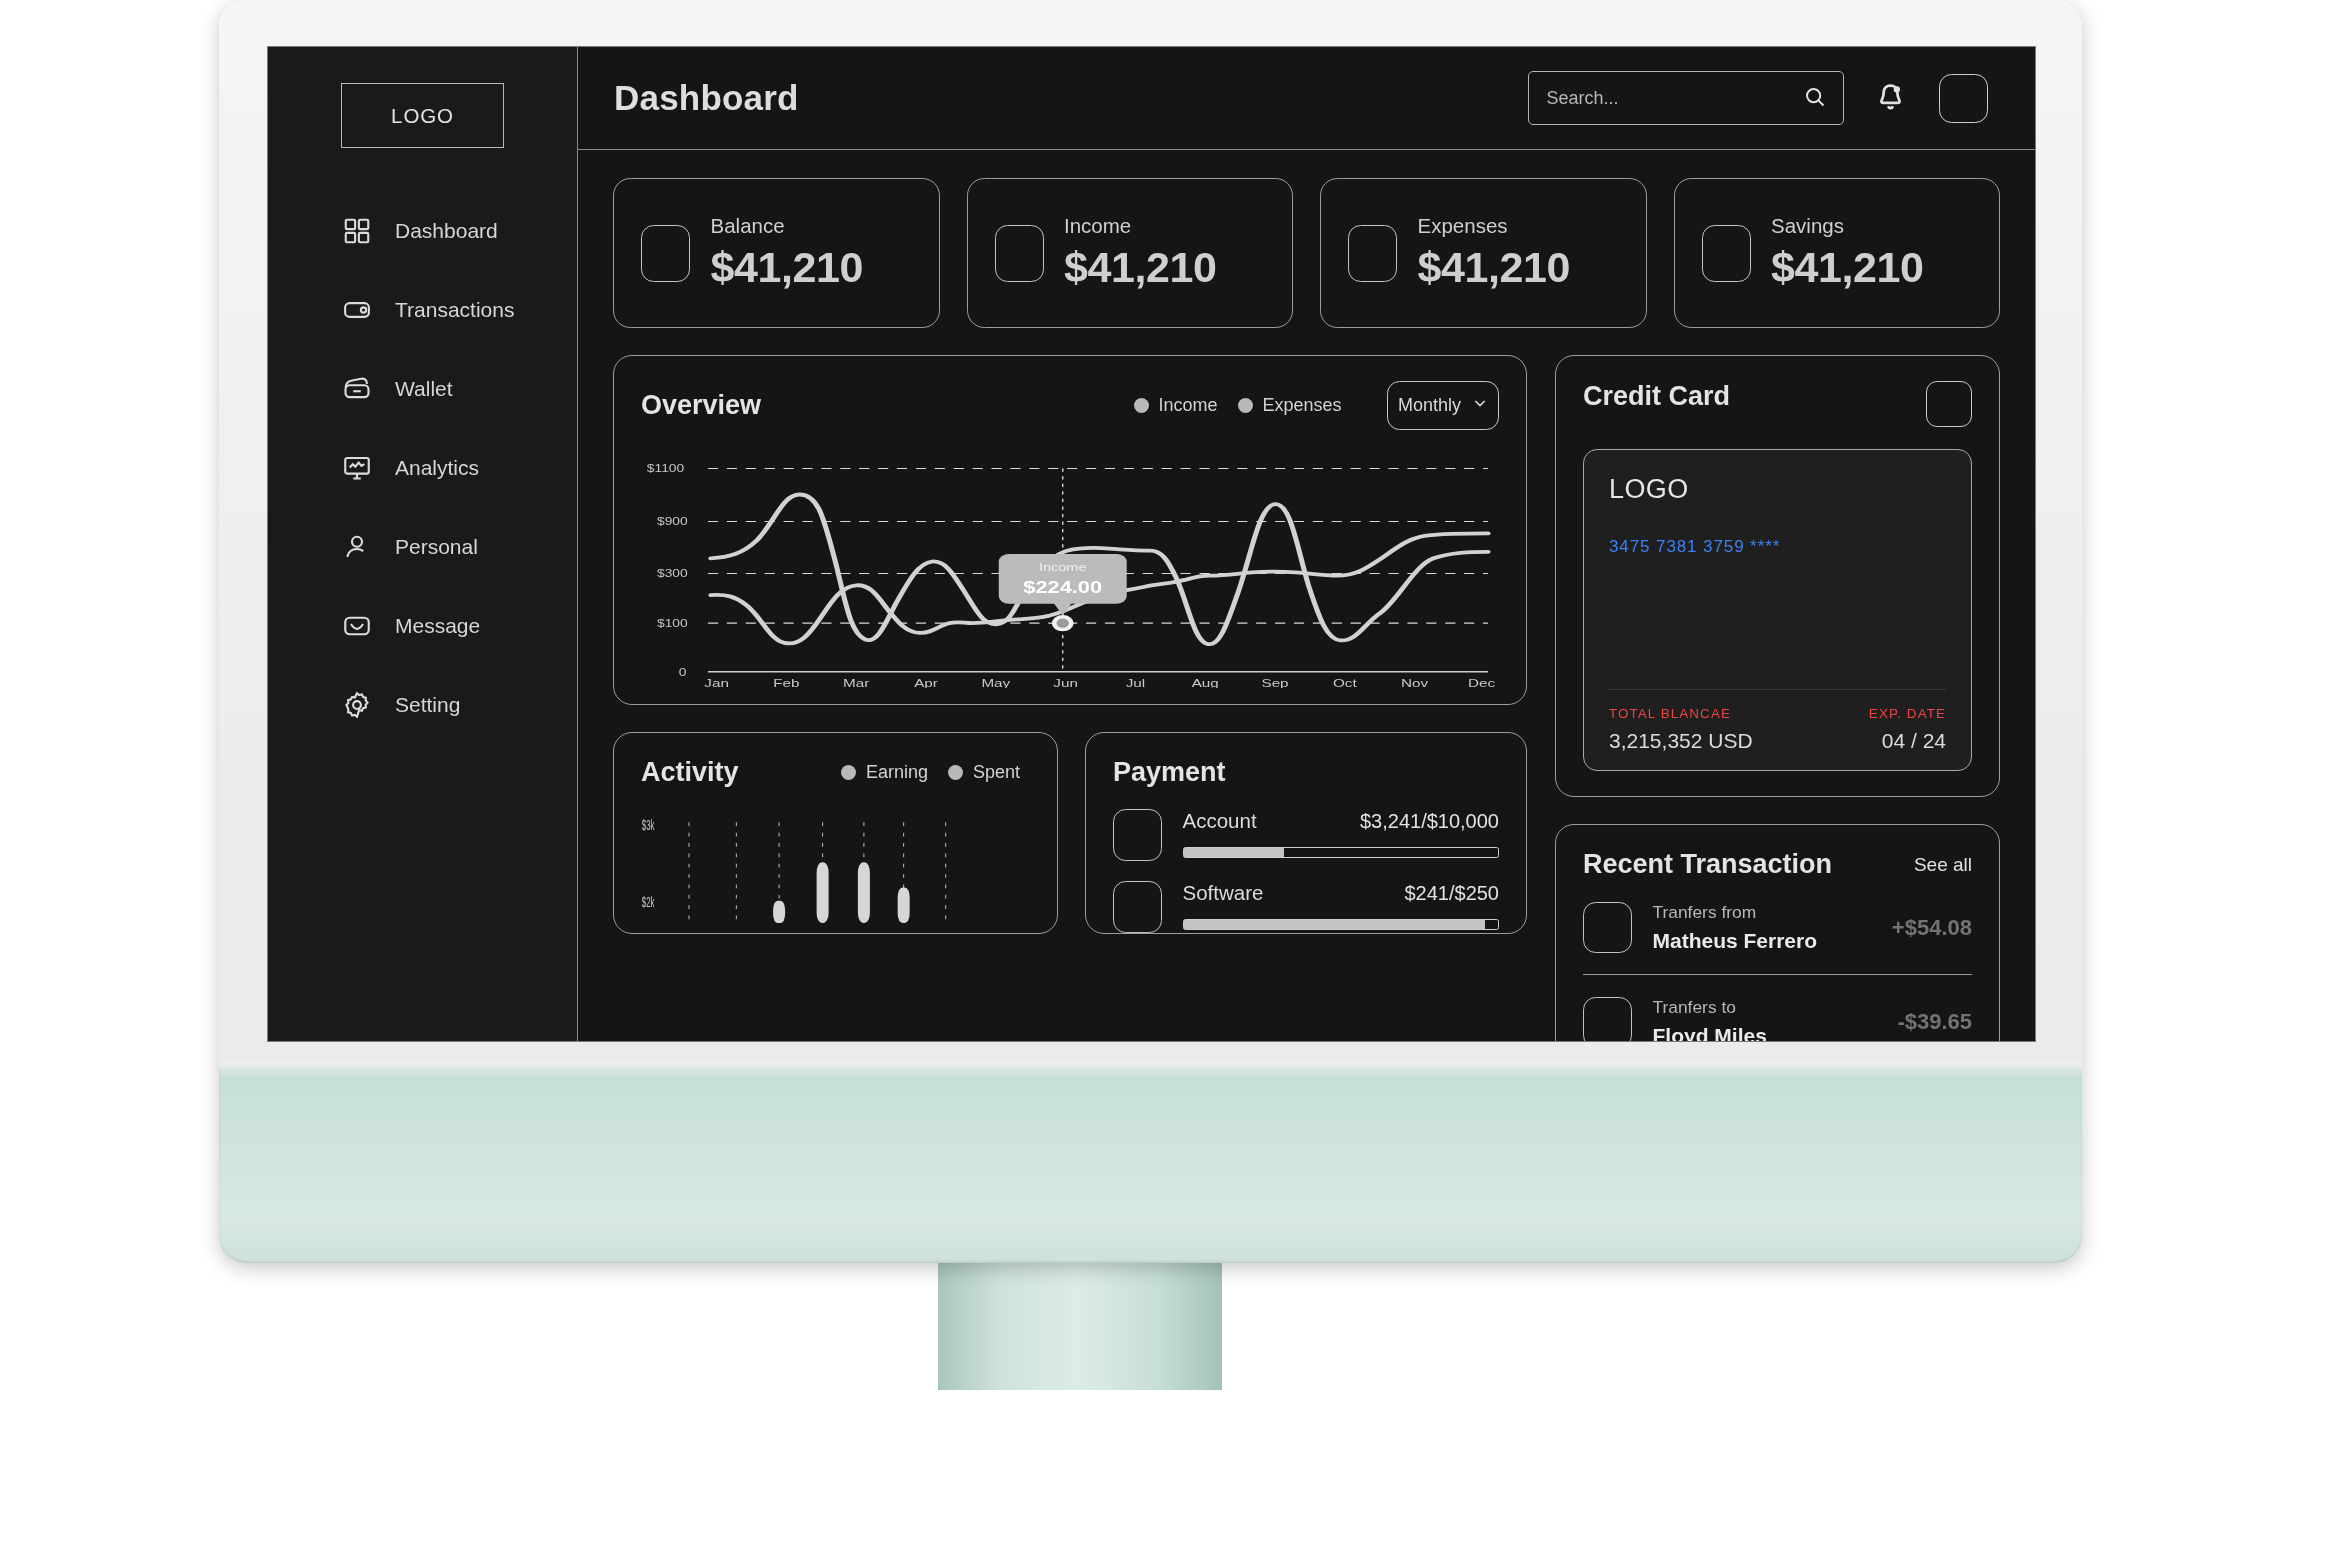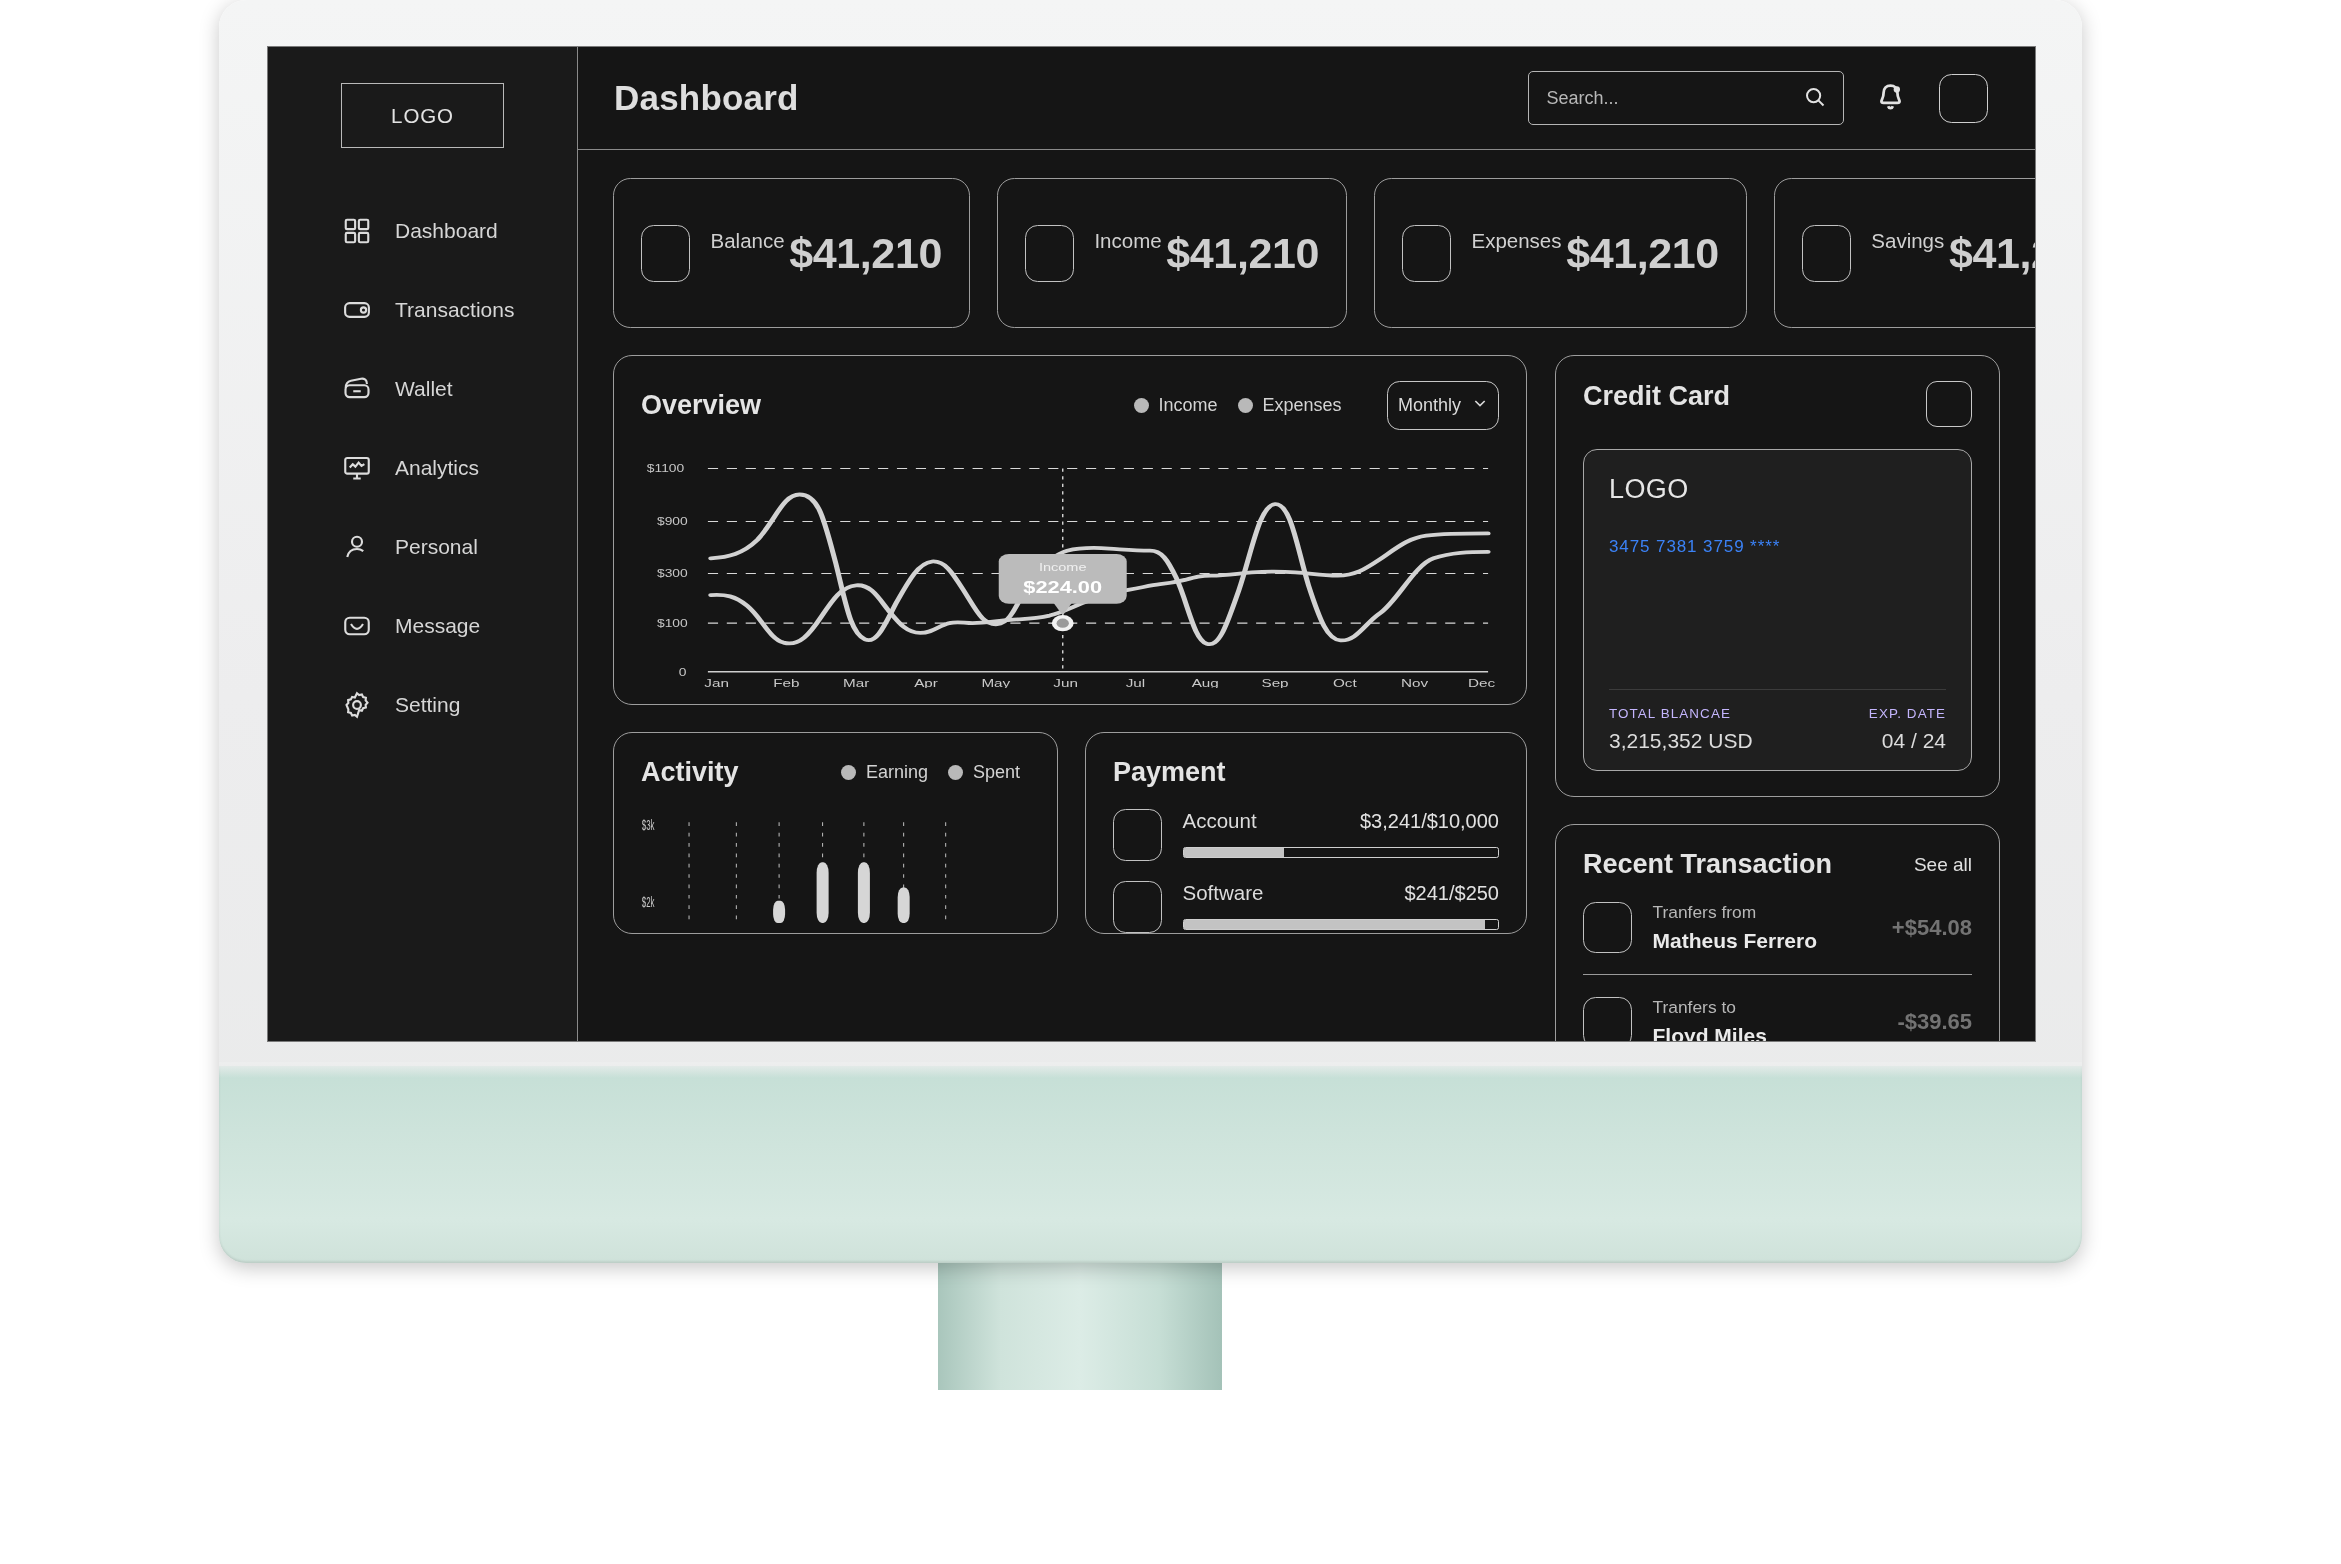--- a/index.html
+++ b/index.html
@@ -125,21 +125,21 @@
   .content { flex: 1; padding: 28px 35px 0 35px; overflow: hidden; }
 
   
   .stats-row { display: flex; gap: 27px; }
   .stat-card {
     flex: 1; height: 150px;
     border: 1.6px solid #9d9d9d; border-radius: 17.4px;
     display: flex; align-items: center; padding: 0 27px; gap: 20.5px;
   }
   .stat-square { width: 49px; height: 57px; border: 1.6px solid #c2c2c2; border-radius: 12.6px; flex: 0 0 49px; }
-  .stat-text { display: flex; flex-direction: row; align-items: flex-start; gap: 4.7px; }
+  .stat-text { display: flex; flex-direction: column; align-items: flex-start; gap: 4.7px; }
   .stat-label { color: #d0d0d0; font-size: 20.5px; }
   .stat-value { color: #cfcfcf; font-size: 43px; font-weight: 700; letter-spacing: -0.4px; }
 
   
   .lower { display: flex; gap: 28px; margin-top: 27px; }
   .left-col { flex: 1; min-width: 0; display: flex; flex-direction: column; gap: 27px; }
   .right-col { width: 445px; flex: 0 0 445px; display: flex; flex-direction: column; gap: 27px; }
 
   .panel { border: 1.6px solid #9d9d9d; border-radius: 19px; background: transparent; }
 
@@ -200,21 +200,21 @@
     background: #1f1f1f;
     padding: 24px 25px 17.4px 25px;
     display: flex; flex-direction: column;
   }
   .card-logo { color: #e6e6e6; font-size: 27px; letter-spacing: 0.4px; }
   .card-number { margin-top: 32px; color: #3b82f6; font-size: 17px; letter-spacing: 0.9px; }
   .card-div { margin-top: auto; border-top: 1.6px solid #3b3b3b; }
   .card-foot { display: flex; padding-top: 16px; }
   .cf-col { display: flex; flex-direction: column; gap: 8px; }
   .cf-col.right { margin-left: auto; align-items: flex-end; }
-  .cf-label { color: #c4b5fd; font-size: 13.4px; letter-spacing: 1.1px; }
+  .cf-label { color: #ef4444; font-size: 13.4px; letter-spacing: 1.1px; }
   .cf-value { color: #dcdcdc; font-size: 21px; }
 
   
   .recent { flex: 1; padding: 24px 27px 0 27px; overflow: hidden; }
   .recent-head { display: flex; align-items: center; }
   .see-all { margin-left: auto; color: #e0e0e0; font-size: 19px; }
   .tx-row { display: flex; align-items: center; gap: 20.5px; padding: 22px 0 20.5px 0; }
   .tx-row + .tx-row { border-top: 1.6px solid #9a9a9a; }
   .tx-square { width: 49px; height: 51px; border: 1.6px solid #c2c2c2; border-radius: 12.6px; flex: 0 0 49px; }
   .tx-body { display: flex; flex-direction: column; gap: 6.3px; }

